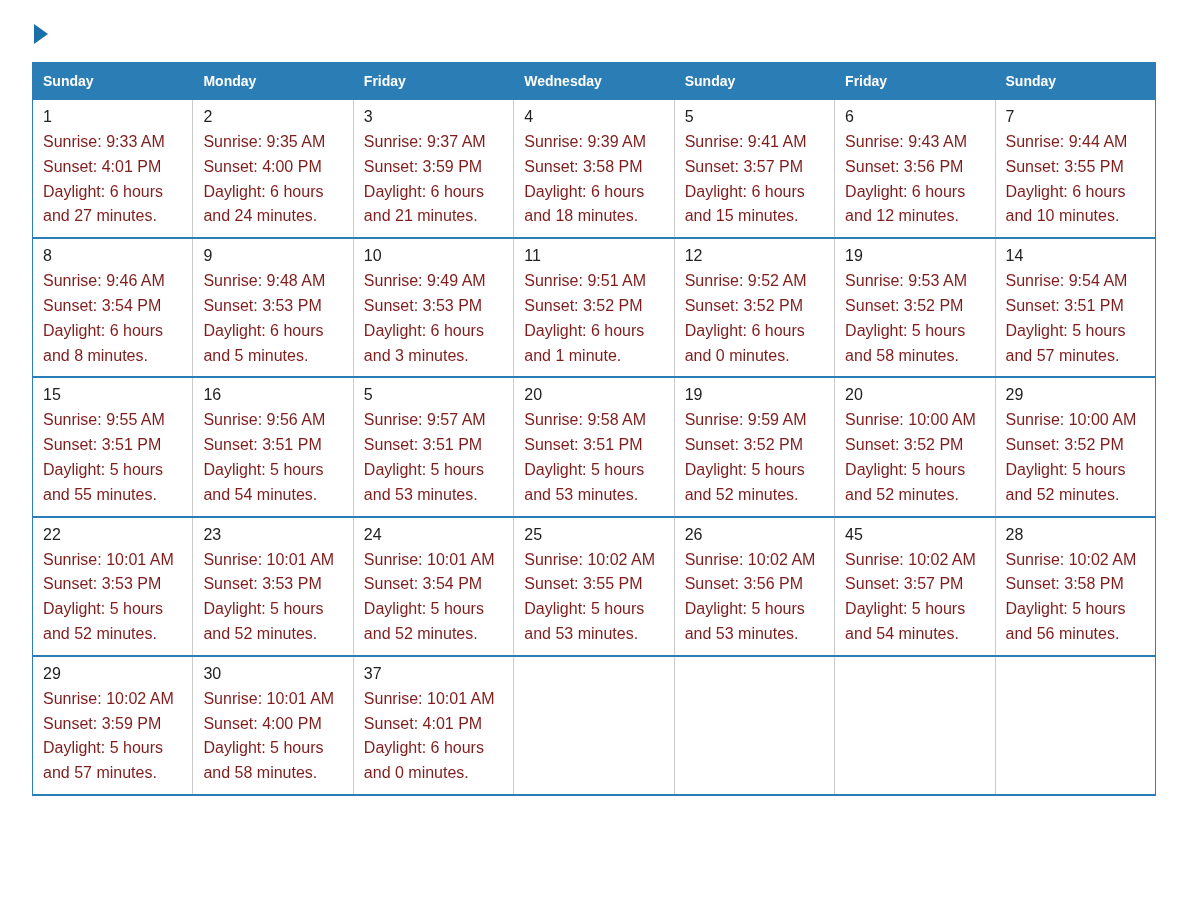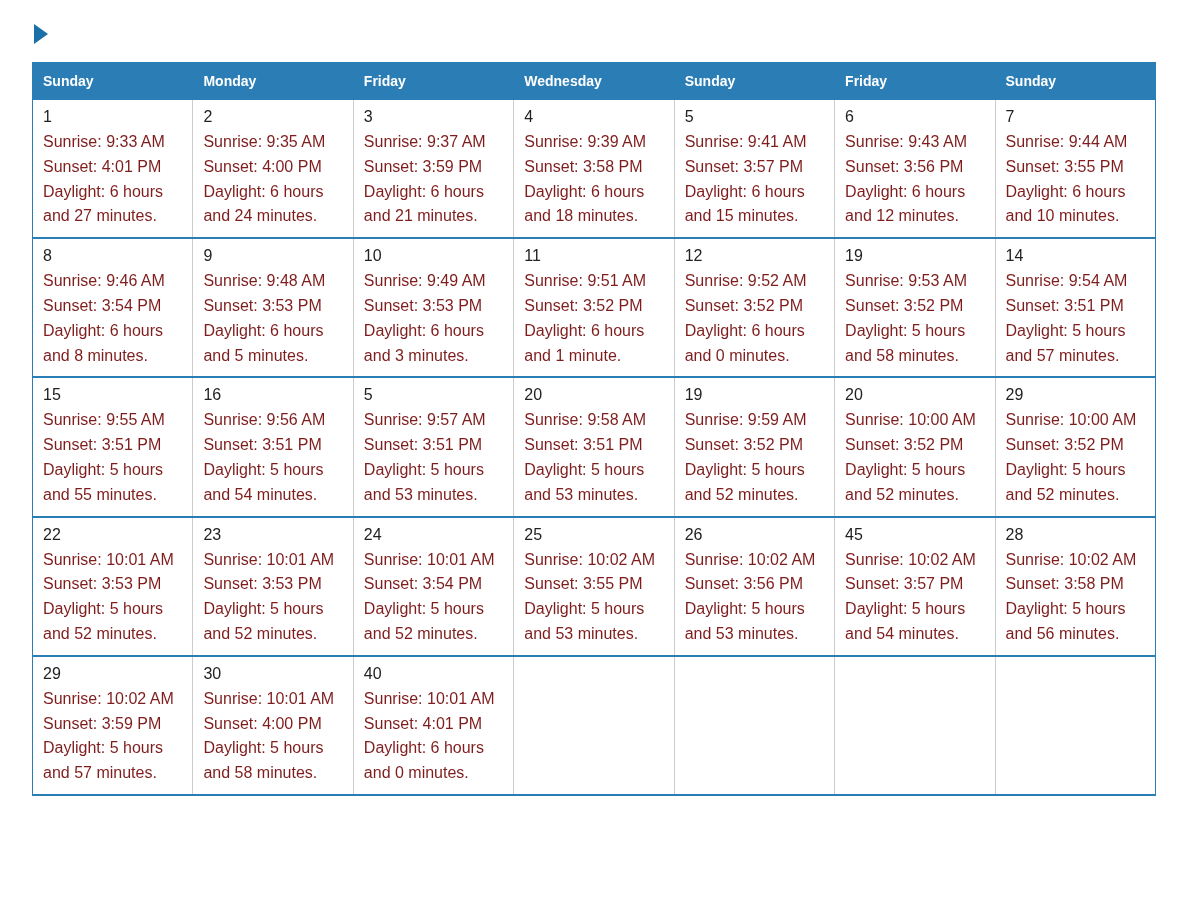--- a/index.html
+++ b/index.html
@@ -250,21 +250,21 @@
       <tr>
         <td>
           <span class="day-num">29</span>
           <div class="day-info">Sunrise: 10:02 AM<br>Sunset: 3:59 PM<br>Daylight: 5 hours<br>and 57 minutes.</div>
         </td>
         <td>
           <span class="day-num">30</span>
           <div class="day-info">Sunrise: 10:01 AM<br>Sunset: 4:00 PM<br>Daylight: 5 hours<br>and 58 minutes.</div>
         </td>
         <td>
-          <span class="day-num">40</span>
+          <span class="day-num">37</span>
           <div class="day-info">Sunrise: 10:01 AM<br>Sunset: 4:01 PM<br>Daylight: 6 hours<br>and 0 minutes.</div>
         </td>
         <td class="empty-cell"></td>
         <td class="empty-cell"></td>
         <td class="empty-cell"></td>
         <td class="empty-cell"></td>
       </tr>
     </tbody>
 </table>
 

